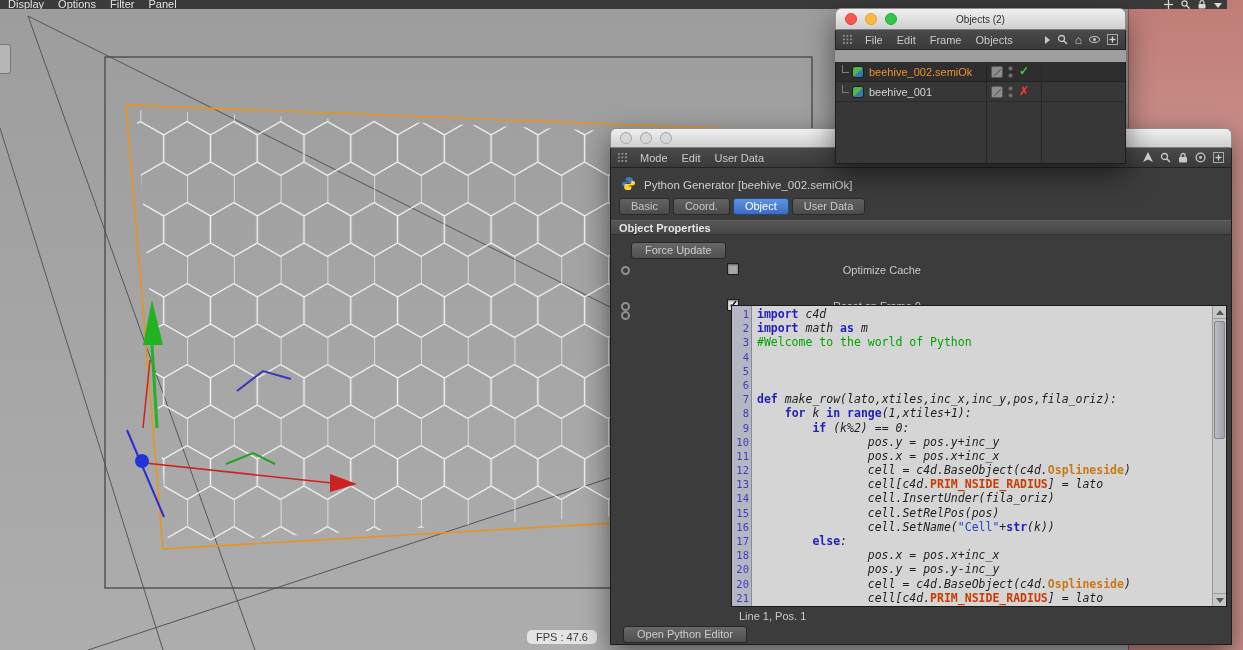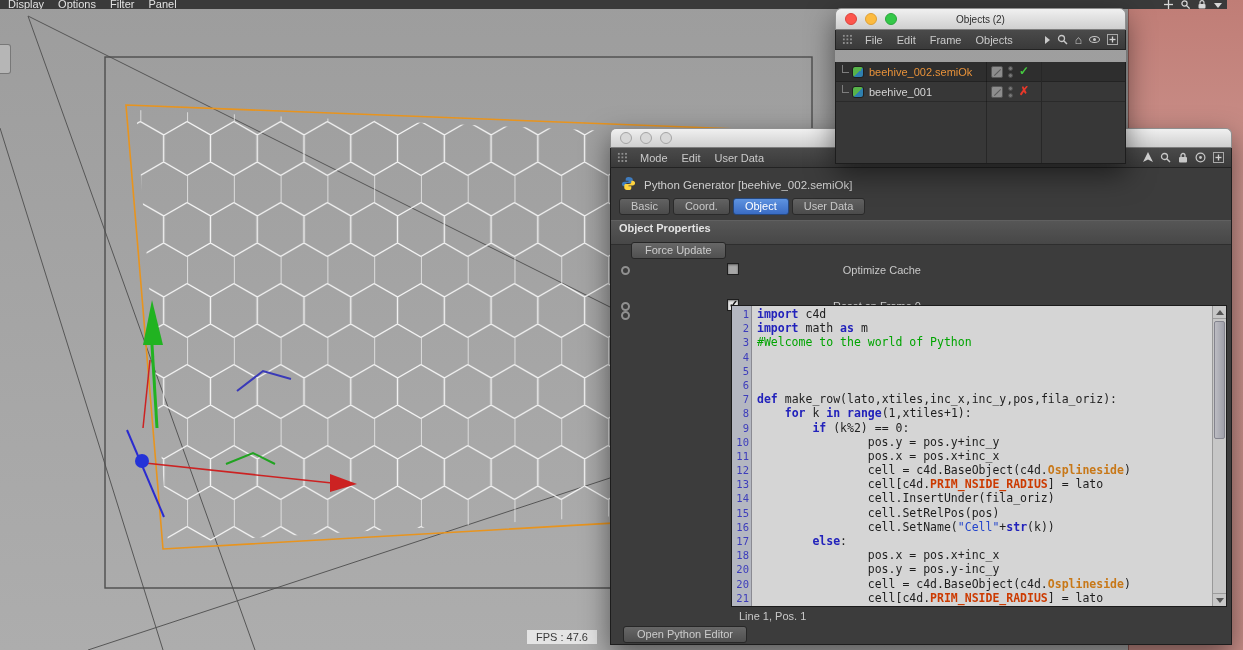--- a/index.html
+++ b/index.html
@@ -2,21 +2,21 @@
 <html><head>
 <meta charset="utf-8">
 <style>
   *{margin:0;padding:0;box-sizing:border-box;}
   html,body{width:1243px;height:650px;overflow:hidden;}
   body{font-family:"Liberation Sans",sans-serif;background:#a5a5a5;position:relative;}
 
   
   .viewport{position:absolute;left:0;top:0;width:1128px;height:650px;background:linear-gradient(#9d9d9d,#adadad);z-index:1;}
   .vp-svg{position:absolute;left:0;top:0;}
-  .fps{position:absolute;left:527px;top:630px;background:rgba(232,232,232,.92);color:#3a3a3a;font-size:11px;padding:1px 9px;border-radius:0;}
+  .fps{position:absolute;left:527px;top:630px;background:rgba(232,232,232,.92);color:#3a3a3a;font-size:11px;padding:1px 9px;border-radius:5px;}
   .left-tab{position:absolute;left:0;top:44px;width:11px;height:30px;background:#b6b6b6;border:1px solid #787878;border-left:none;border-radius:0 3px 3px 0;}
 
   
   .right-panel{position:absolute;left:1128px;top:0;width:115px;height:650px;background:linear-gradient(180deg,#c07d76,#cb938d 30%,#c88e88);border-left:1px solid #8e5852;z-index:5;}
 
   
   .top-bar{position:absolute;left:0;top:0;width:1227px;height:9px;background:#3a3a3a;z-index:40;overflow:hidden;}
   .top-menu-list{position:absolute;left:8px;top:0;white-space:nowrap;}
   .top-menu-item{display:inline-block;color:#e2e2e2;font-size:11px;margin-right:14px;position:relative;top:-6px;}
   .top-right-icons{position:absolute;right:5px;top:0;display:flex;gap:8px;align-items:center;height:9px;}
@@ -62,38 +62,38 @@
   .status-glyph.bad{color:#e8382a;}
 
   
   .am{left:610px;top:128px;width:622px;height:517px;z-index:50;}
   .am .titlebar{height:20px;}
   .am-content{position:absolute;top:40px;left:0;right:0;bottom:0;background:#3c3c3c;border:1px solid #1d1d1d;border-top:none;}
   .gen-header{position:absolute;top:8px;left:10px;display:flex;align-items:center;gap:8px;color:#cecece;font-size:11.5px;}
   .tabs{position:absolute;top:30px;left:8px;display:flex;gap:3px;}
   .tab{height:17px;line-height:15px;padding:0 11px;font-size:11px;color:#c8c8c8;background:linear-gradient(#626262,#4b4b4b);border:1px solid #2a2a2a;border-radius:3px;}
   .tab.active{background:linear-gradient(#5e93e0,#3a6cc4);color:#fff;border-color:#24477e;}
-  .section-bar{position:absolute;top:52px;left:0;right:0;height:25px;background:linear-gradient(#565656,#474747);border-top:1px solid #606060;border-bottom:1px solid #2e2e2e;color:#e4e4e4;font-weight:bold;font-size:11px;line-height:15px;padding-left:8px;}
+  .section-bar{position:absolute;top:52px;left:0;right:0;height:15px;background:linear-gradient(#565656,#474747);border-top:1px solid #606060;border-bottom:1px solid #2e2e2e;color:#e4e4e4;font-weight:bold;font-size:11px;line-height:15px;padding-left:8px;}
   .c4d-btn{display:inline-block;height:17px;line-height:15px;padding:0 13px;font-size:11px;color:#cccccc;background:linear-gradient(#676767,#505050);border:1px solid #272727;border-radius:3px;}
   .force-btn{position:absolute;top:74px;left:20px;}
   .prop-row{position:absolute;left:10px;height:16px;display:flex;align-items:center;gap:6px;font-size:11px;color:#c9c9c9;width:300px;justify-content:space-between;}
   .dial{width:9px;height:9px;border:2px solid #909090;border-radius:50%;flex:0 0 auto;}
   .checkbox{position:absolute;left:106px;top:1px;width:12px;height:12px;background:#a6a6a6;border:1px solid #1e1e1e;box-shadow:inset 0 1px 2px rgba(0,0,0,.45);}
   .checkbox.checked{background:#e6e6e6;}
   .checkbox.checked::after{content:"✓";position:absolute;left:1px;top:-2px;font-size:11px;font-weight:bold;color:#111;}
   .code-row{top:139px;}
   
   .editor{position:absolute;top:137px;left:120px;right:4px;bottom:37px;background:#d5d5d5;border:1px solid #1b1b1b;overflow:hidden;}
   .gutter-bg{position:absolute;left:0;top:0;bottom:0;width:20px;background:#b4b7c1;border-right:1px solid #8a8a92;}
   .lines{position:absolute;left:0;top:1px;right:15px;bottom:0;overflow:hidden;font-family:"DejaVu Sans Mono",monospace;font-size:11.5px;}
   .code-line{height:14.2px;line-height:14.2px;white-space:pre;position:relative;}
   .ln{position:absolute;left:0;width:17px;text-align:right;color:#3d3dbb;font-size:10.5px;font-family:"DejaVu Sans Mono",monospace;}
   .ct{position:absolute;left:25px;}
   .kw{color:#2222bb;font-weight:bold;}
-  .pl{color:#1e1e1e;}
+  .pl{color:#1e1e1e;font-style:italic;}
   .cm{color:#00a400;}
   .cn{color:#c87818;font-weight:bold;}
   .cr{color:#cc3a00;font-weight:bold;}
   .st{color:#2244cc;}
   .scrollbar{position:absolute;right:0;top:0;bottom:0;width:14px;background:#c7c7c7;border-left:1px solid #999;}
   .sb-btn{position:absolute;left:0;right:0;height:13px;display:flex;align-items:center;justify-content:center;}
   .sb-up{top:0;border-bottom:1px solid #9c9c9c;}
   .sb-dn{bottom:0;border-top:1px solid #9c9c9c;}
   .tri-up{width:0;height:0;border-left:4px solid transparent;border-right:4px solid transparent;border-bottom:5px solid #555;}
   .tri-dn{width:0;height:0;border-left:4px solid transparent;border-right:4px solid transparent;border-top:5px solid #555;}

